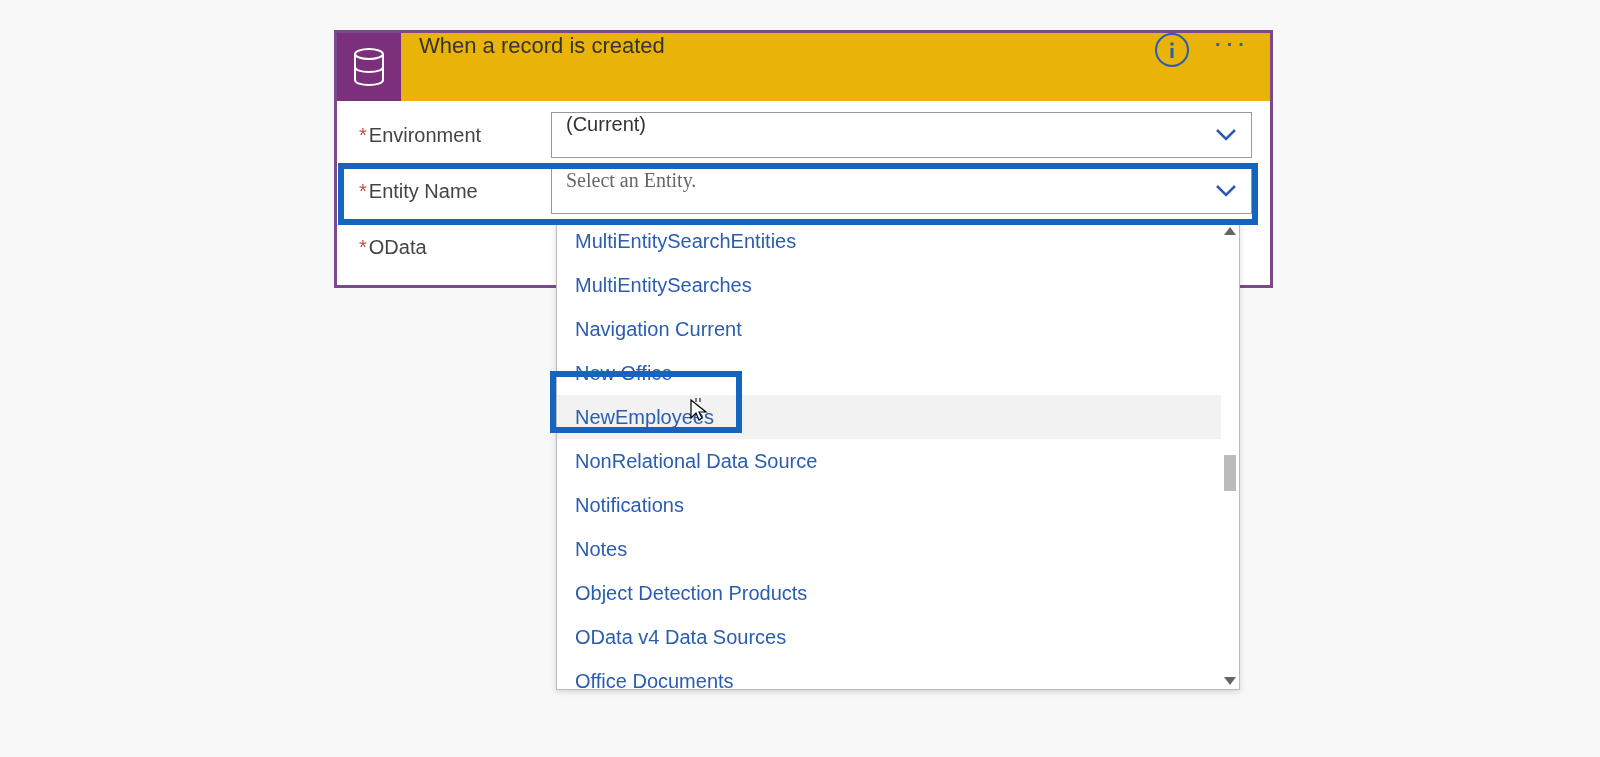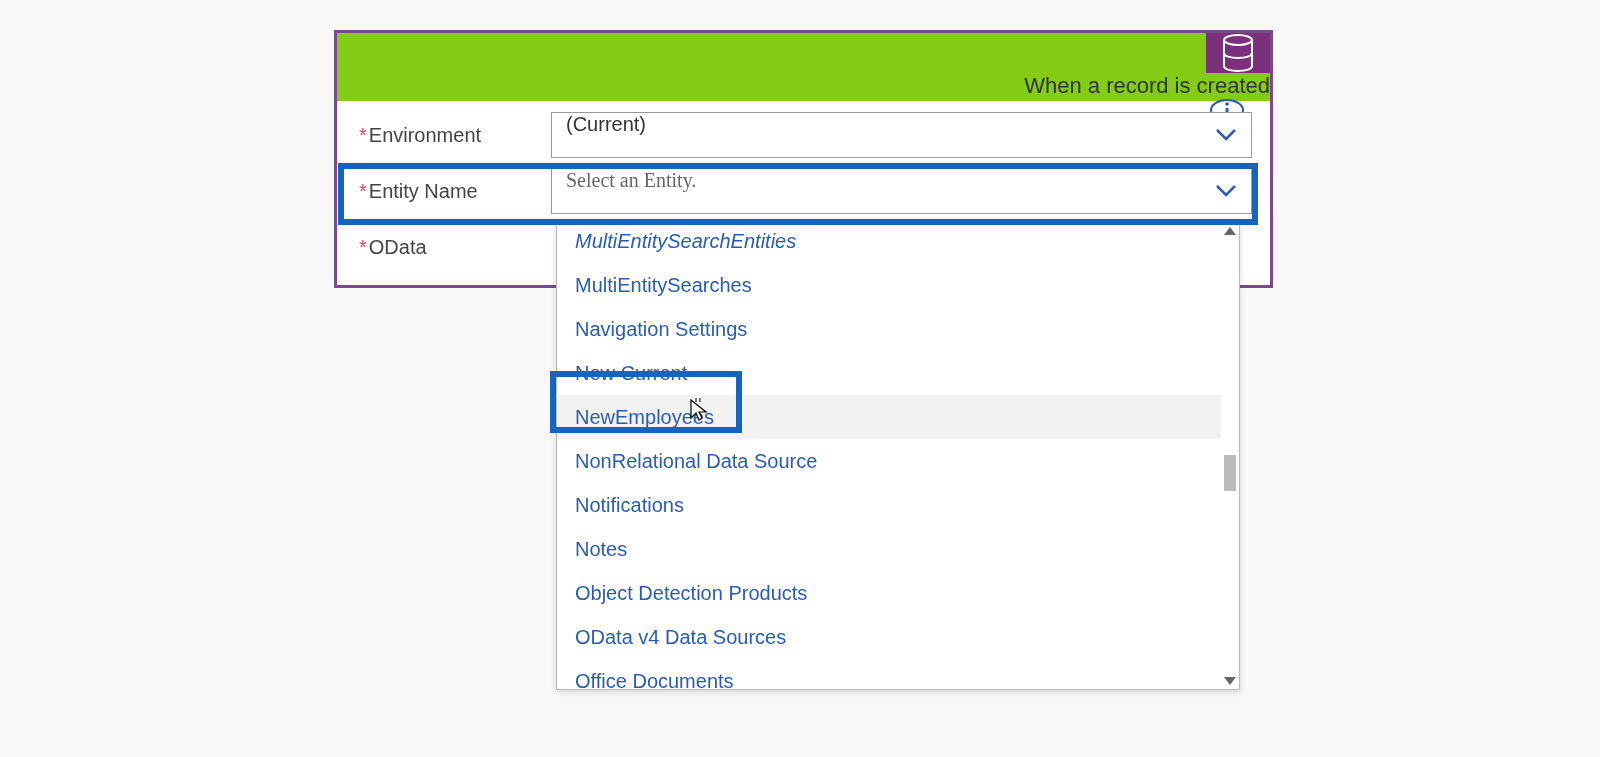--- a/index.html
+++ b/index.html
@@ -15,25 +15,24 @@
   .card {
     position: absolute;
     left: 334px;
     top: 30px;
     width: 939px;
     border: 3px solid #7a4a8a;
     background: #fff;
   }
   .card-header {
     display: flex;
-    align-items: flex-end;
-    background: #84cc16;
+    align-items: flex-start;
+    background: #eab308;
     height: 68px;
     position: relative;
-    flex-direction: column;
   }
   .icon-box {
     width: 64px;
     height: 68px;
     background: #7a307a;
     display: flex;
     align-items: center;
     justify-content: center;
   }
   .title {
@@ -135,21 +134,21 @@
     overflow-y: hidden;
     padding-right: 18px;
   }
   .option {
     padding: 8px 18px;
     font-size: 20px;
     color: #2a5db0;
     cursor: pointer;
     line-height: 1.4;
   }
-  .option:first-child { padding-top: 4px; font-style: italic; }
+  .option:first-child { padding-top: 4px; }
   .option.hover { background: #f2f2f2; }
 
   
   .scrollbar-track {
     position: absolute;
     right: 2px;
     top: 4px;
     bottom: 4px;
     width: 14px;
   }
@@ -258,22 +257,22 @@
 
   </div>
 </div>
 
 <div class="highlight-row"></div>
 
 <div class="dropdown">
   <div class="dropdown-inner" id="dropdown-inner">
       <div class="option">MultiEntitySearchEntities</div>
       <div class="option">MultiEntitySearches</div>
-      <div class="option">Navigation Settings</div>
-      <div class="option">New Current</div>
+      <div class="option">Navigation Current</div>
+      <div class="option">New Office</div>
       <div class="option hover">NewEmployees</div>
       <div class="option">NonRelational Data Source</div>
       <div class="option">Notifications</div>
       <div class="option">Notes</div>
       <div class="option">Object Detection Products</div>
       <div class="option">OData v4 Data Sources</div>
       <div class="option">Office Documents</div>
     </div>
   <div class="scrollbar-track">
     <div class="scrollbar-up"></div>

